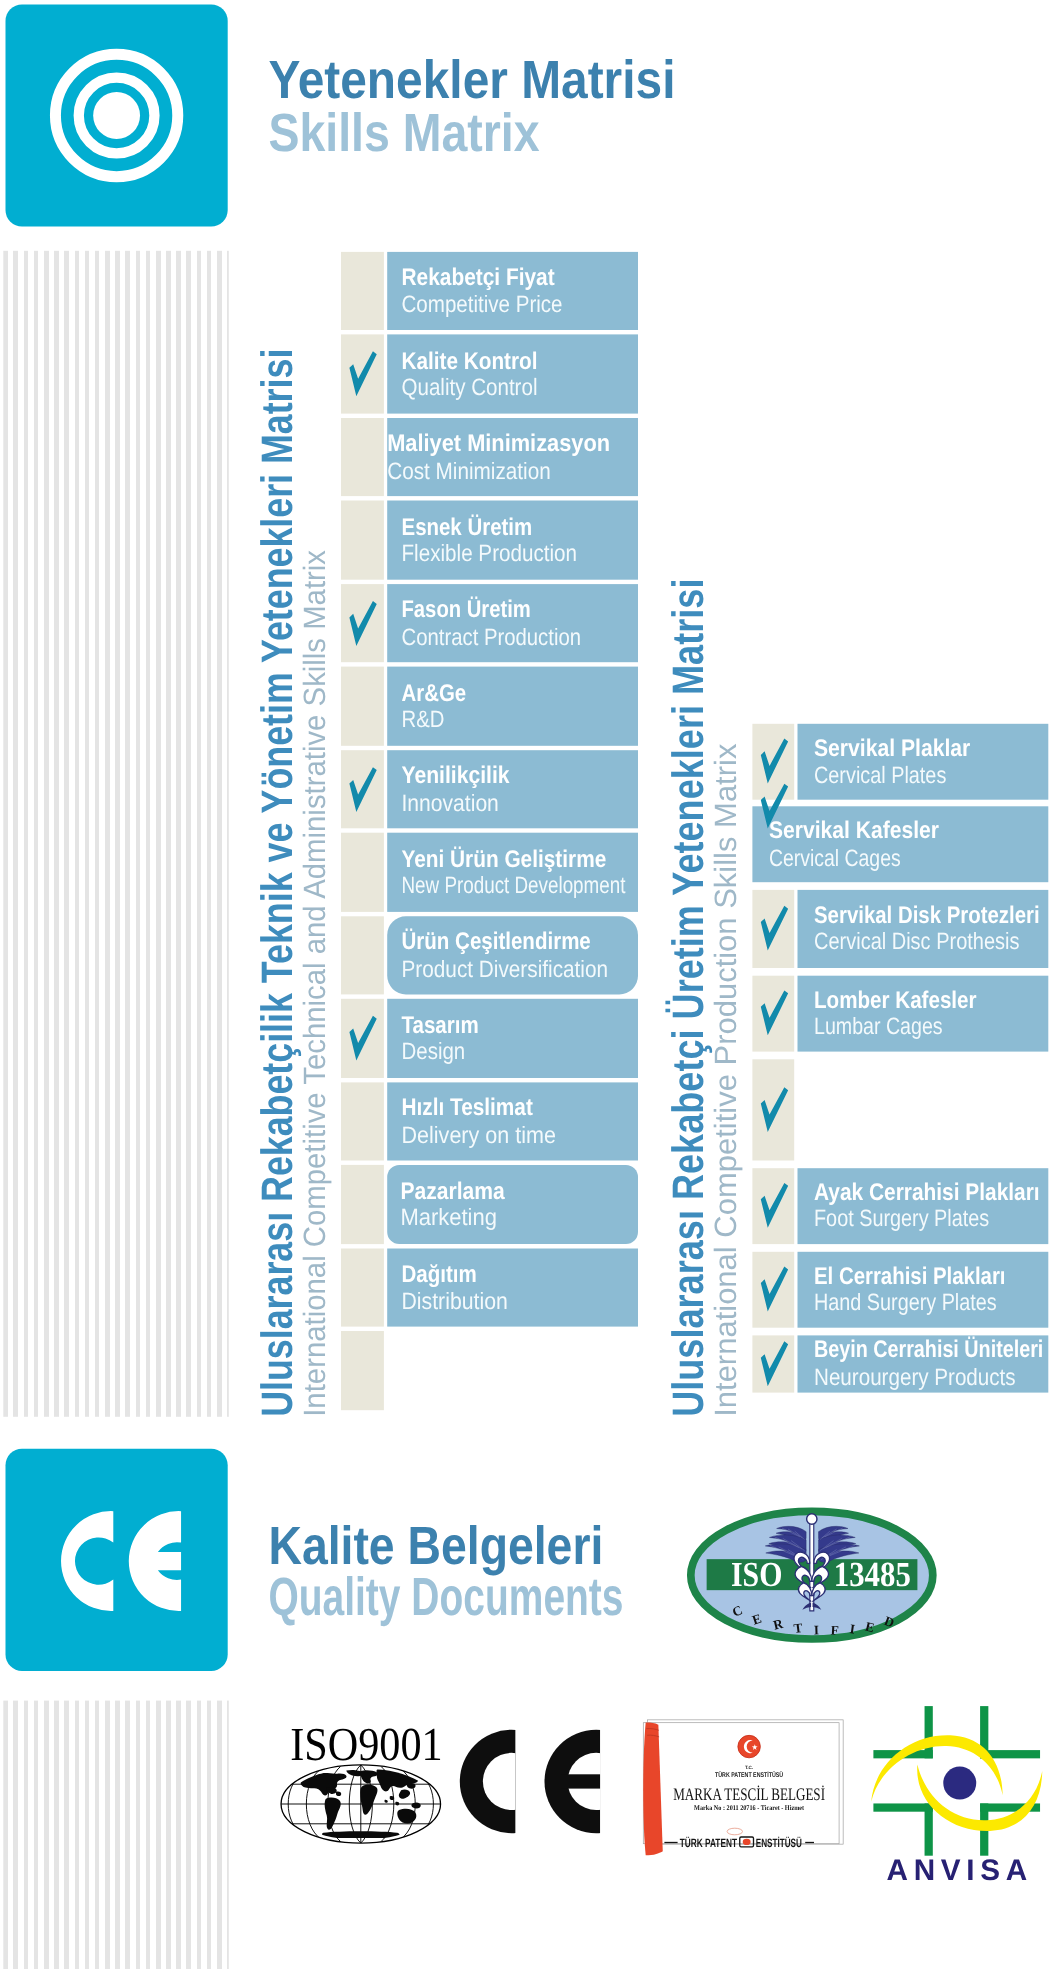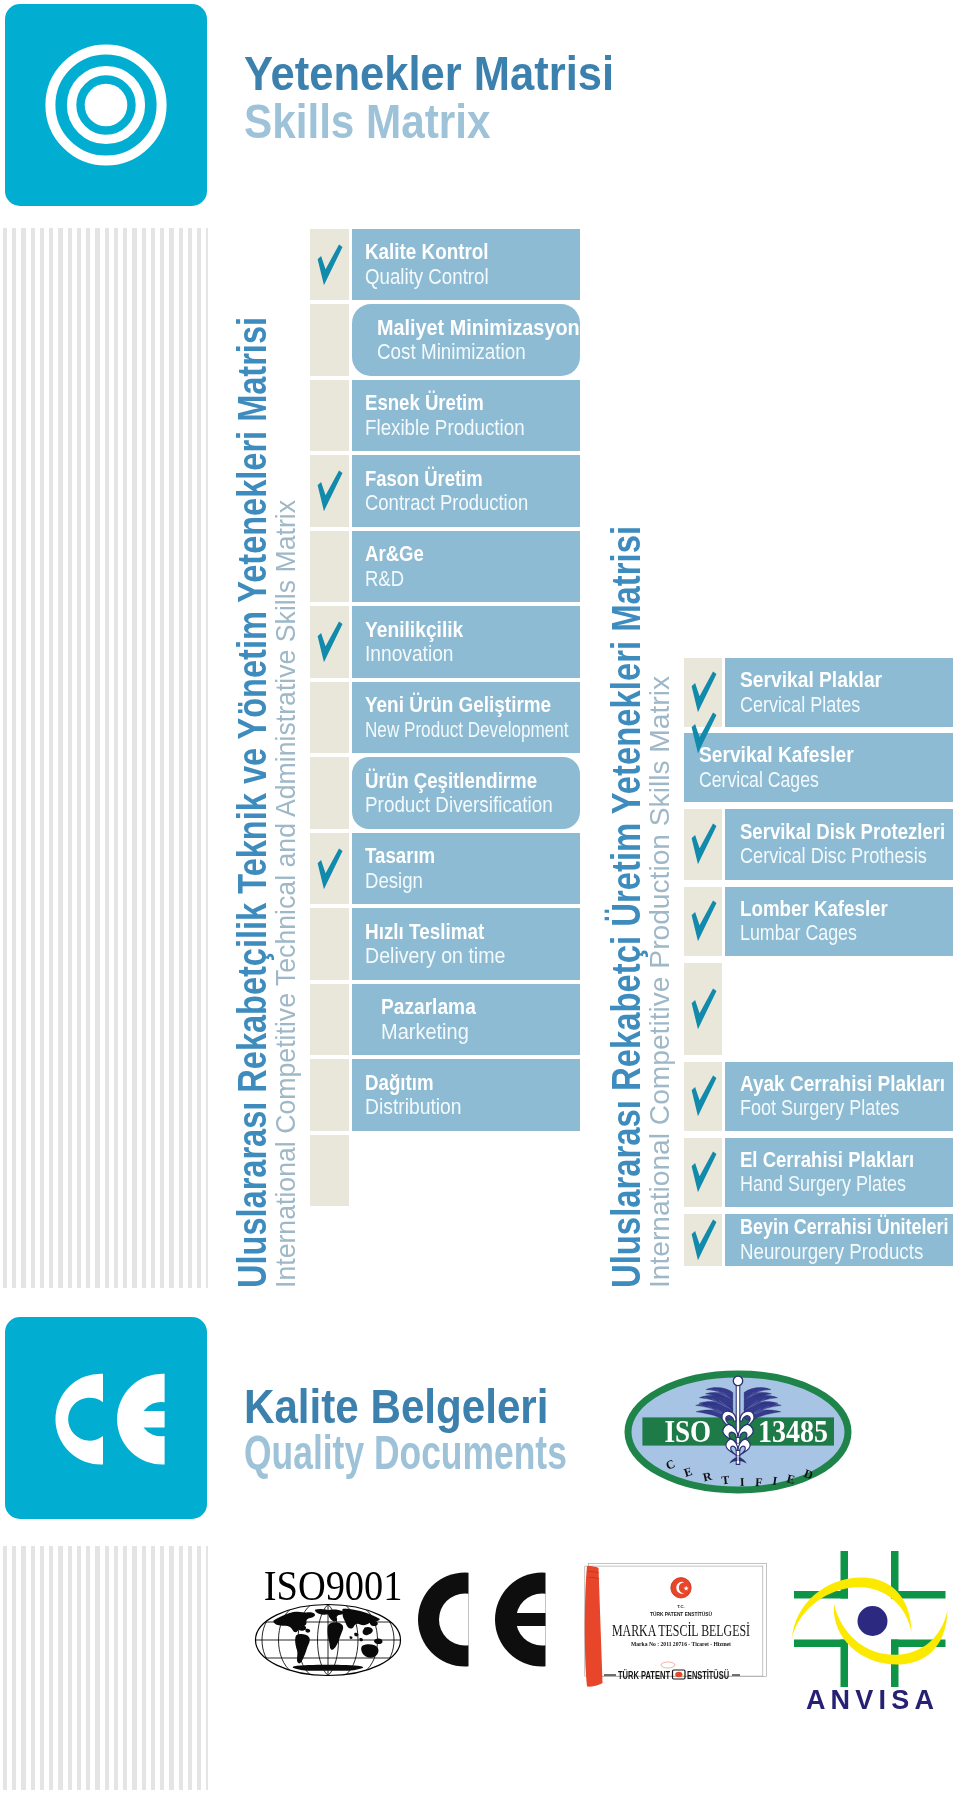--- a/index.html
+++ b/index.html
@@ -58,33 +58,40 @@
   <div class="bigtitle" style="left:244px;top:59.5px;color:#3C81AE;transform:scaleX(0.888) translateY(-11px);">Yetenekler Matrisi</div>
   <div class="bigtitle" style="left:244px;top:108.4px;color:#9EC2D8;transform:scaleX(0.862) translateY(-11px);">Skills Matrix</div>
 
   <div class="stripes" style="left:3px;top:228px;width:205px;height:1060px;"></div>
   <div class="stripes" style="left:3px;top:1546px;width:205px;height:244px;"></div>
 
   <div class="vcap t1" id="lcap1" style="left: 232px; top: 1288px; font-size: 40px; transform: rotate(-90deg) scaleX(0.8133);">Uluslararası Rekabetçilik Teknik ve Yönetim Yetenekleri Matrisi</div>
   <div class="vcap t2" id="lcap2" style="left: 272px; top: 1288px; font-size: 28px; transform: rotate(-90deg) scaleX(0.9524);">International Competitive Technical and Administrative Skills Matrix</div>
   <div class="matrix" id="left-matrix" style="left:310px;top:229px;width:270px;">
       <div class="row" style="height: 71.3px;">
+        <div class="chk" style="width: 38.7px;"></div>
+        <div class="panel" style="padding-left: 13.2px;">
+          <div class="tr-label" style="font-size: 21.9px; transform: scaleX(0.8667);">Rekabetçi Fiyat</div>
+          <div class="en-label" style="font-size: 21.5px; transform: scaleX(0.8689);">Competitive Price</div>
+        </div>
+      </div>
+      <div class="row" style="height: 71.3px;">
         <div class="chk" style="width: 38.7px;">
           <svg class="ck" viewBox="0 0 26 42">
             <path d="M0.8 15.4 L4.2 12.2 L8.6 25.2 L21.8 0.8 L25.2 3.4 L7.0 40.8 Z" fill="#128AAB"></path>
           </svg>
         </div>
         <div class="panel" style="padding-left: 13.2px;">
           <div class="tr-label" style="font-size: 21.9px; transform: scaleX(0.8612);">Kalite Kontrol</div>
           <div class="en-label" style="font-size: 21.5px; transform: scaleX(0.8692);">Quality Control</div>
         </div>
       </div>
       <div class="row" style="height: 71.3px;">
         <div class="chk" style="width: 38.7px;"></div>
-        <div class="panel" style="padding-left: 25px; border-radius: 19px;">
+        <div class="panel" style="padding-left: 0;">
           <div class="tr-label" style="font-size: 21.9px; transform: scaleX(0.9052);">Maliyet Minimizasyon</div>
           <div class="en-label" style="font-size: 21.5px; transform: scaleX(0.8764);">Cost Minimization</div>
         </div>
       </div>
       <div class="row" style="height: 71.3px;">
         <div class="chk" style="width: 38.7px;"></div>
         <div class="panel" style="padding-left: 13.2px;">
           <div class="tr-label" style="font-size: 21.9px; transform: scaleX(0.849);">Esnek Üretim</div>
           <div class="en-label" style="font-size: 21.5px; transform: scaleX(0.8728);">Flexible Production</div>
         </div>
@@ -145,21 +152,21 @@
       </div>
       <div class="row" style="height: 71.3px;">
         <div class="chk" style="width: 38.7px;"></div>
         <div class="panel" style="padding-left: 13.2px;">
           <div class="tr-label" style="font-size: 21.9px; transform: scaleX(0.8635);">Hızlı Teslimat</div>
           <div class="en-label" style="font-size: 21.5px; transform: scaleX(0.9109);">Delivery on time</div>
         </div>
       </div>
       <div class="row" style="height: 71.3px;">
         <div class="chk" style="width: 38.7px;"></div>
-        <div class="panel" style="padding-left: 29px;">
+        <div class="panel" style="padding-left: 12px; border-radius: 11px;">
           <div class="tr-label" style="font-size: 21.9px; transform: scaleX(0.8752);">Pazarlama</div>
           <div class="en-label" style="font-size: 21.5px; transform: scaleX(0.93);">Marketing</div>
         </div>
       </div>
       <div class="row" style="height: 71.3px;">
         <div class="chk" style="width: 38.7px;"></div>
         <div class="panel" style="padding-left: 13.2px;">
           <div class="tr-label" style="font-size: 21.9px; transform: scaleX(0.8533);">Dağıtım</div>
           <div class="en-label" style="font-size: 21.5px; transform: scaleX(0.8982);">Distribution</div>
         </div>

